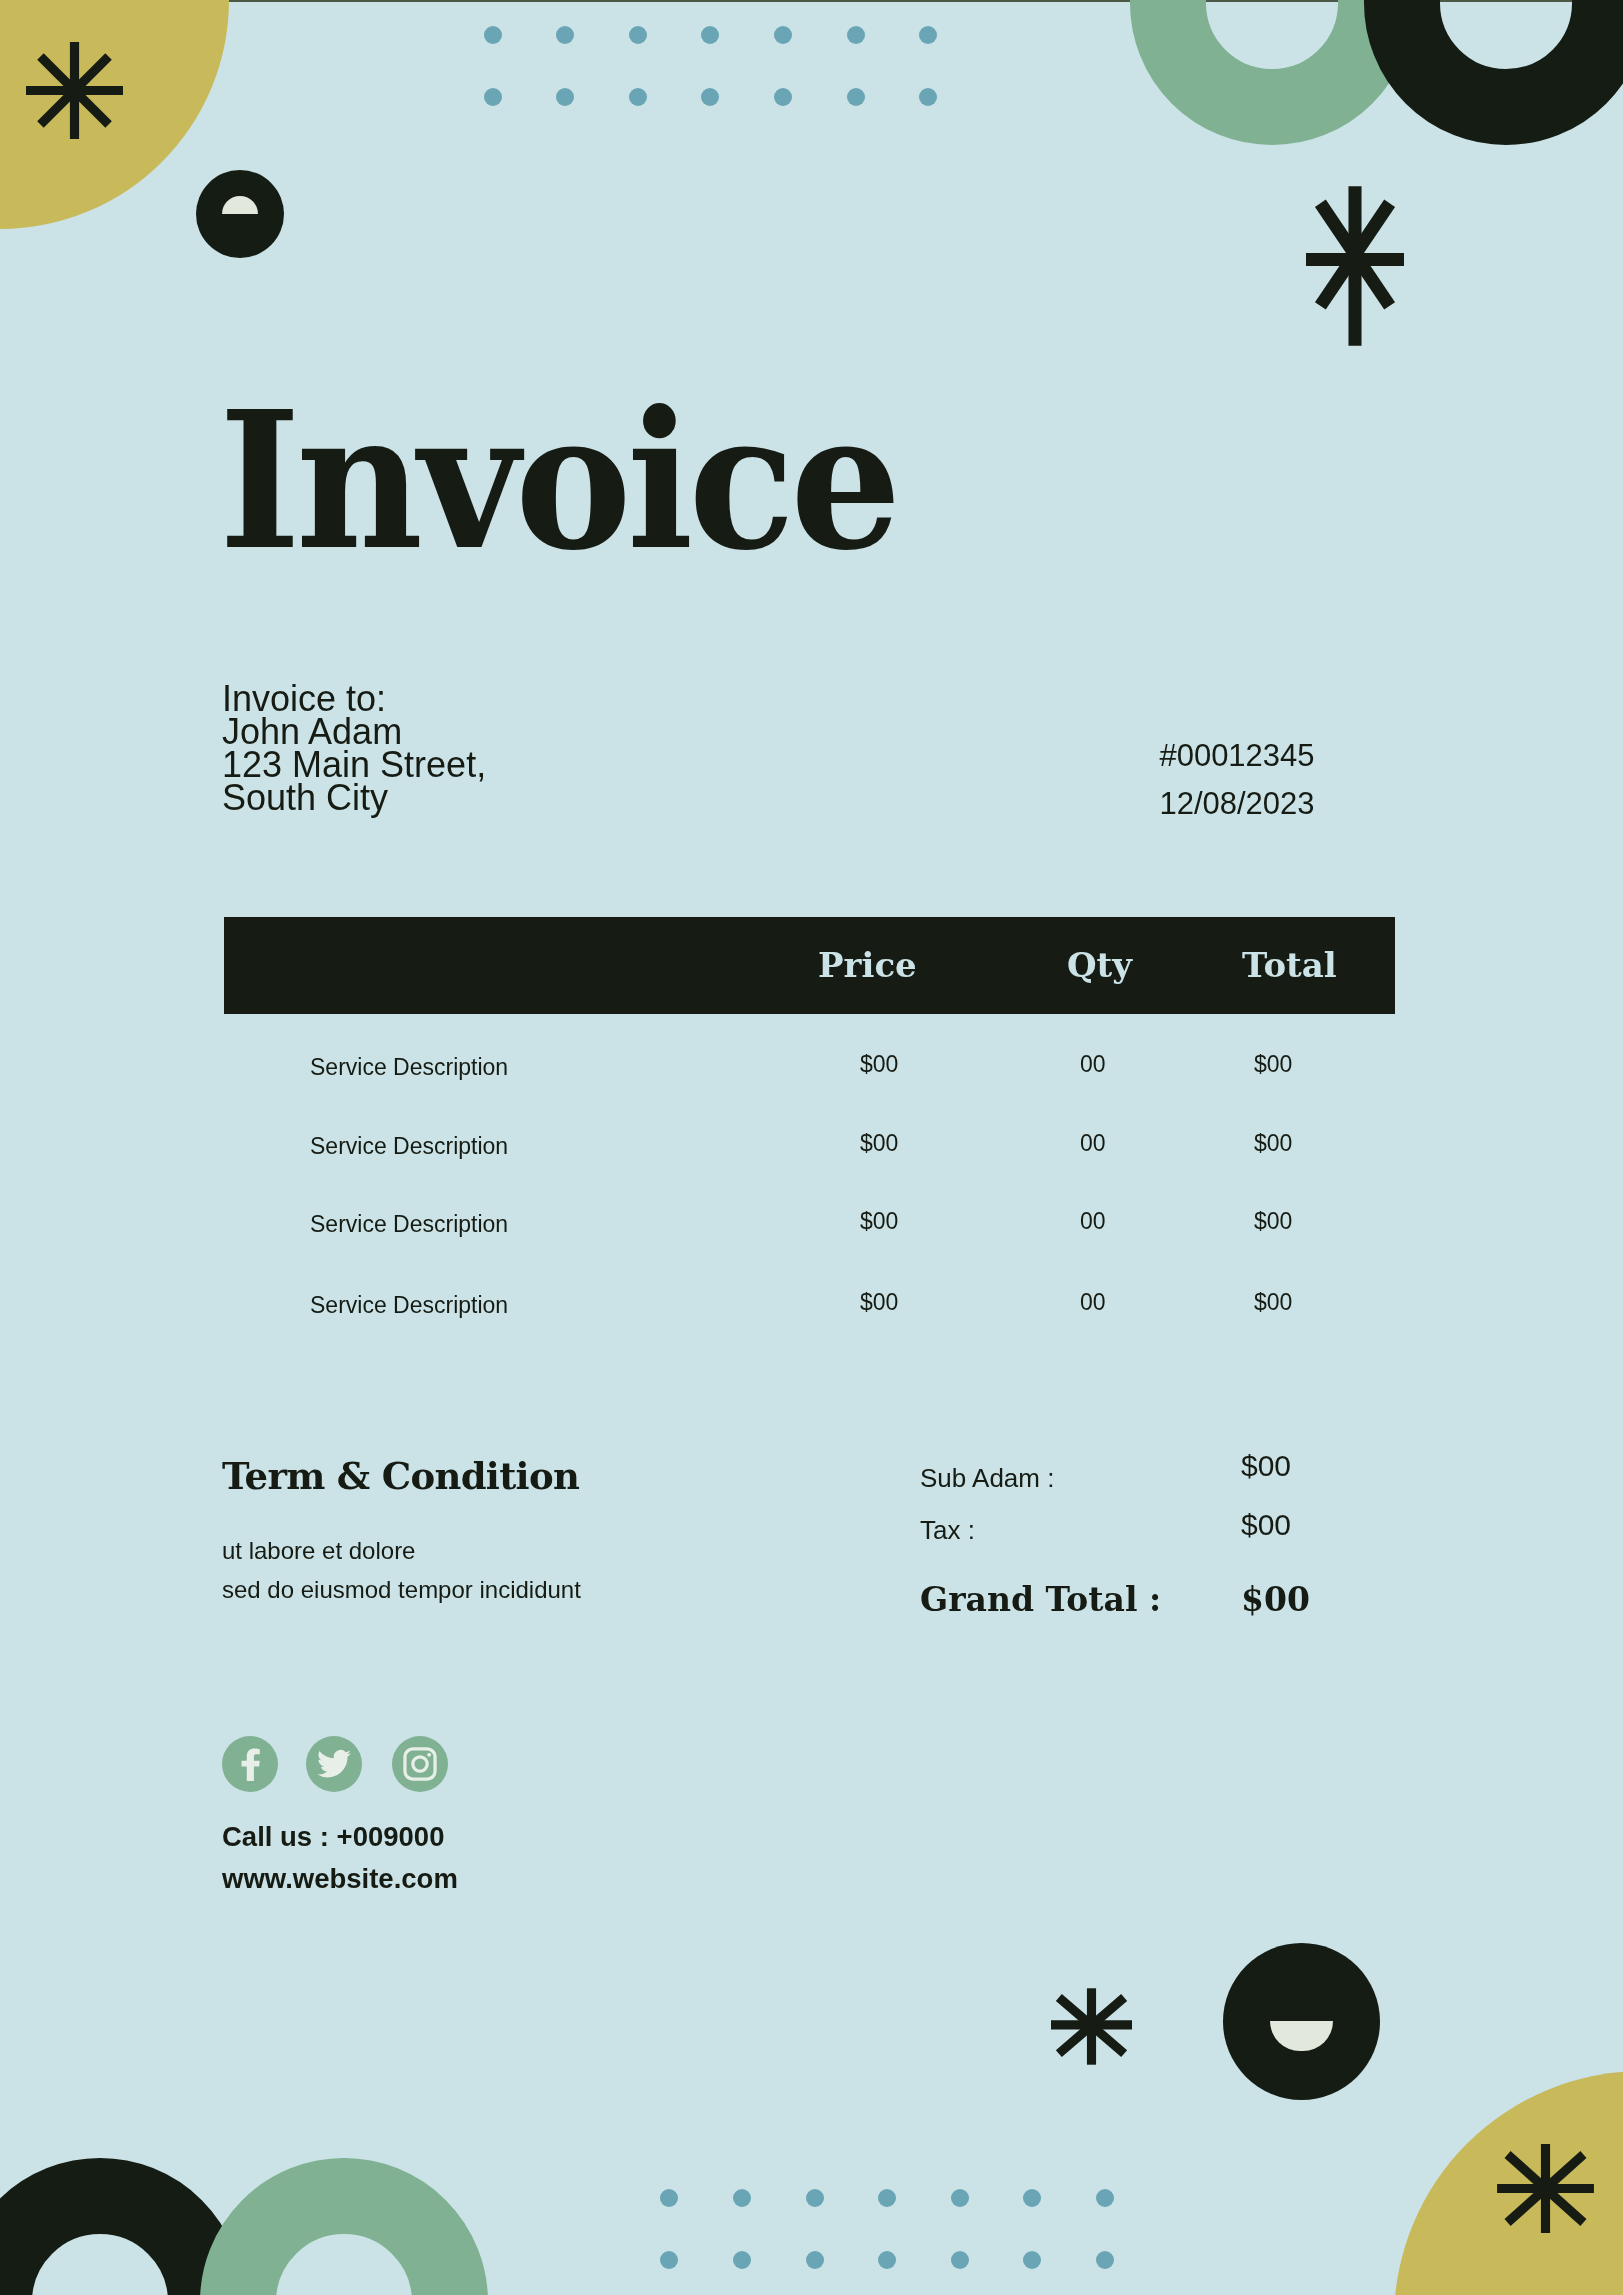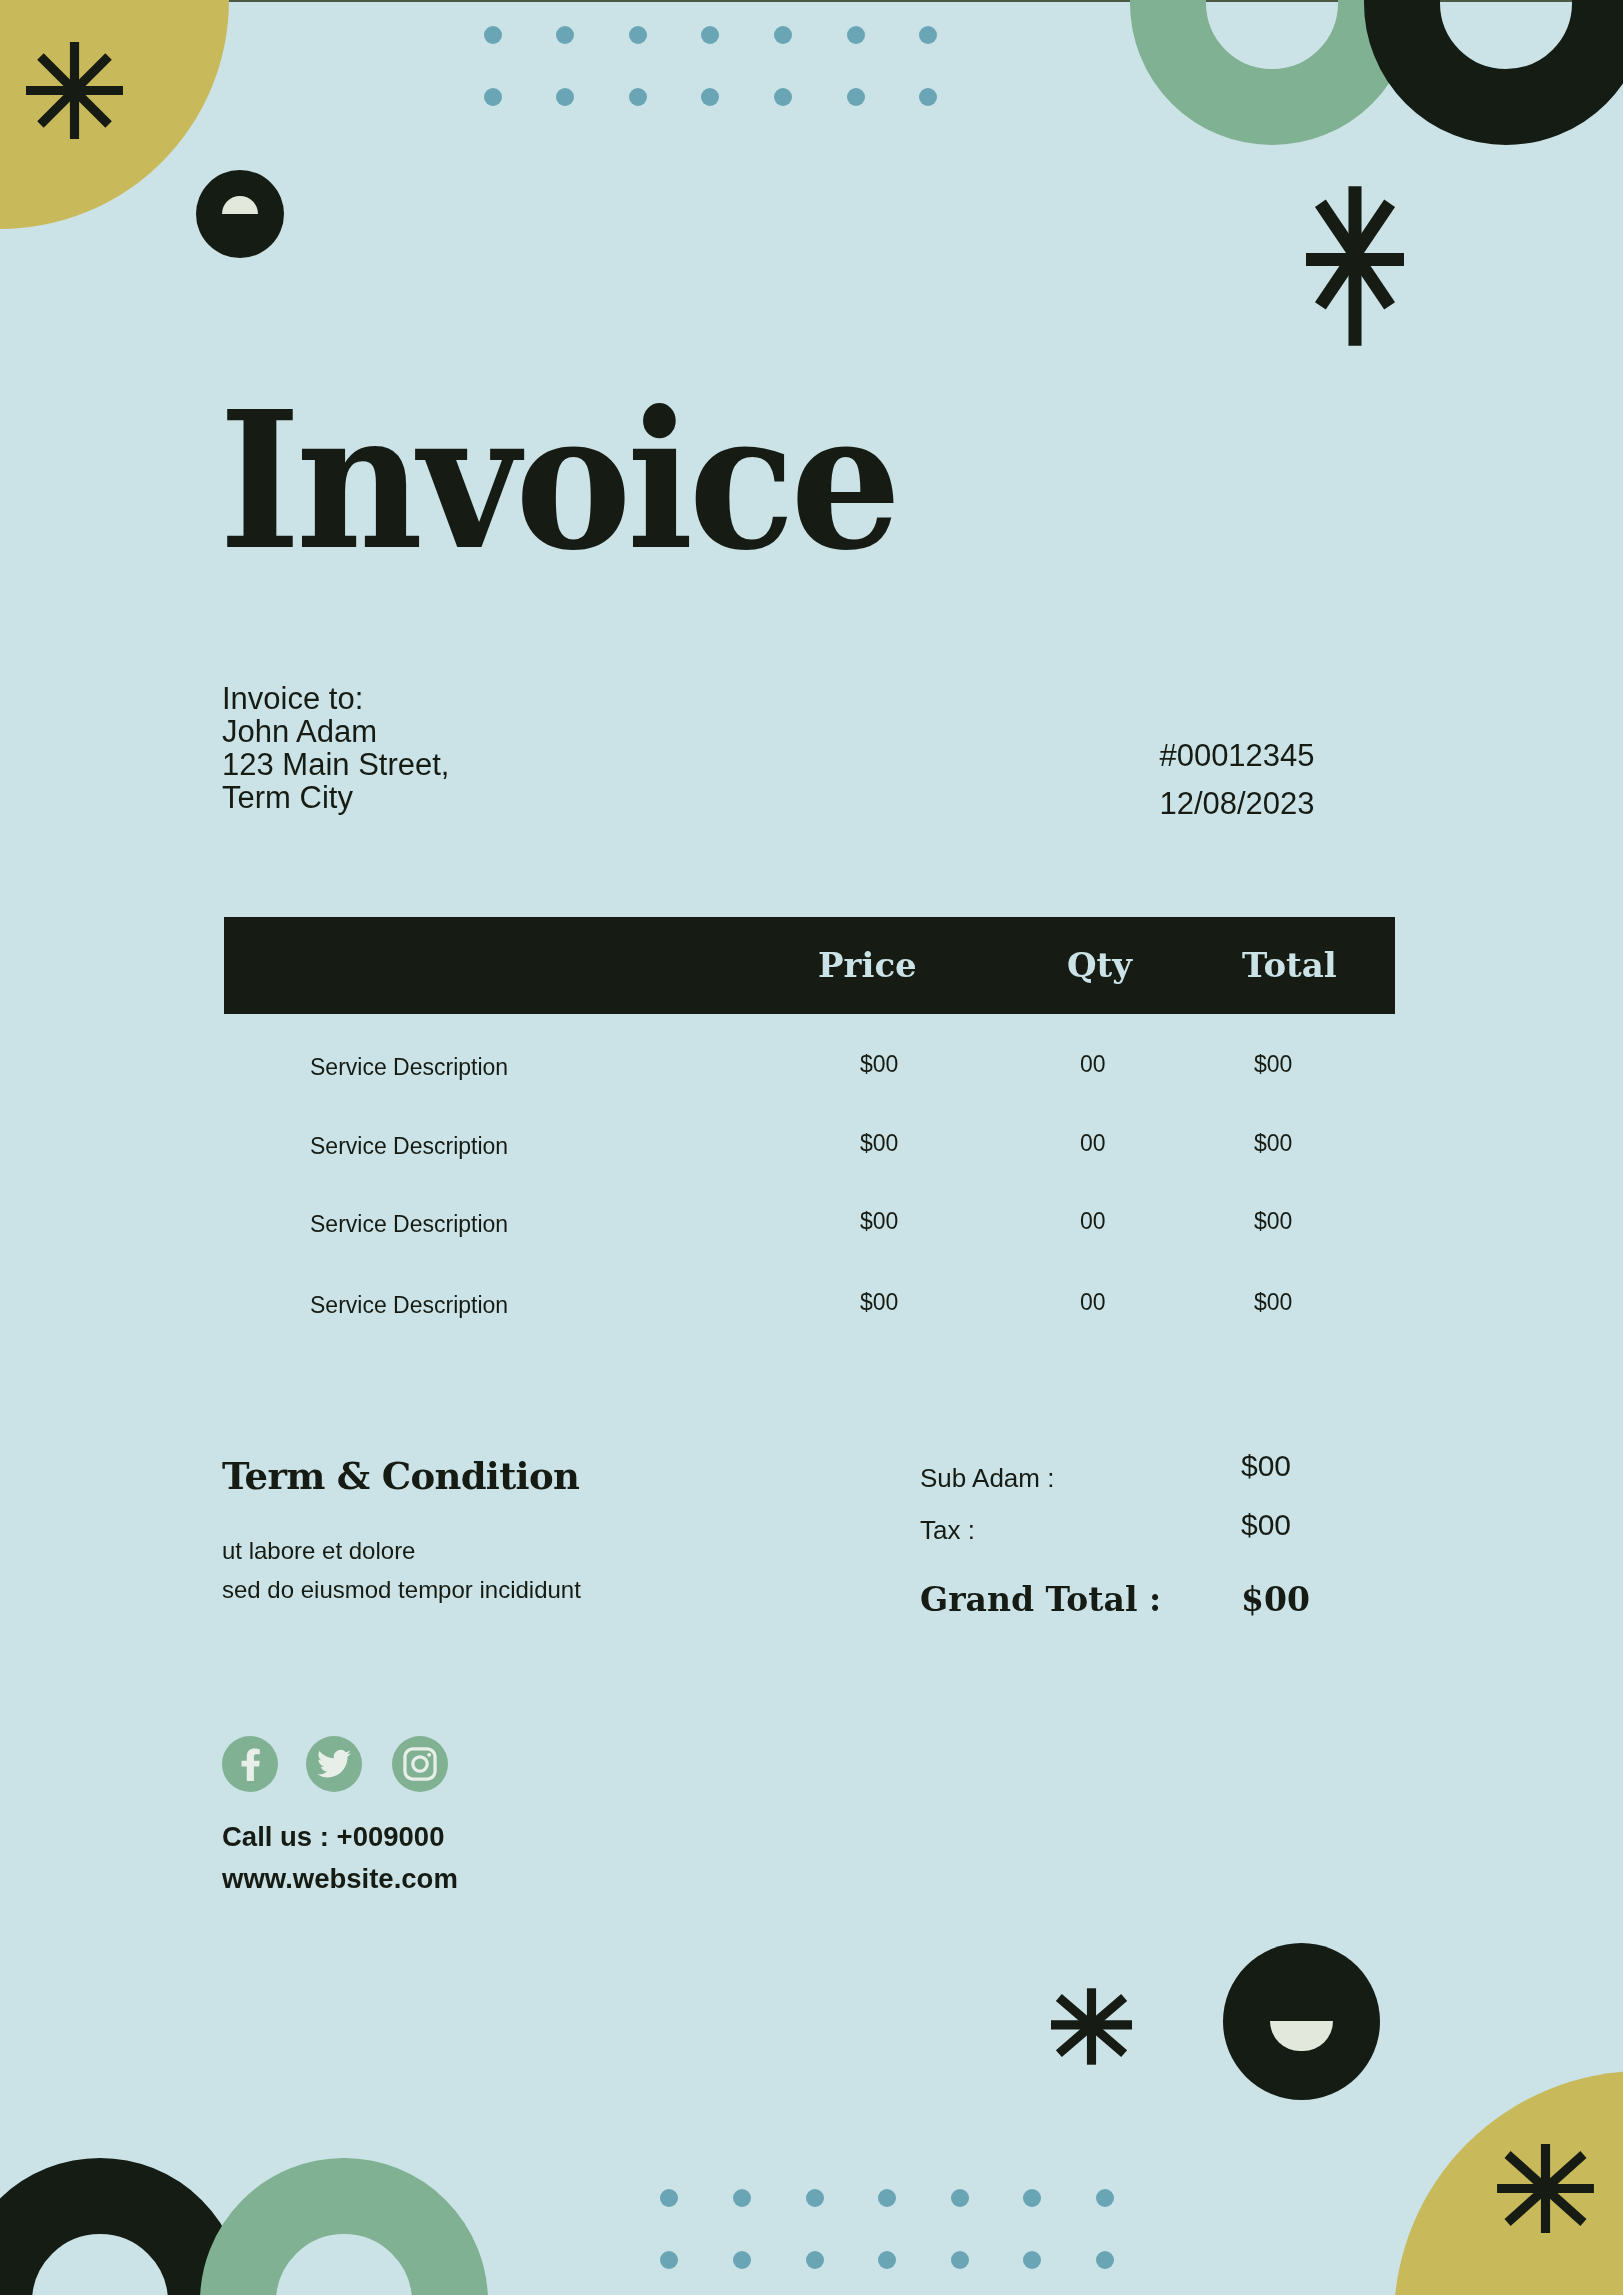--- a/index.html
+++ b/index.html
@@ -29,21 +29,21 @@
     .eye-big .half { left: 47px; top: 78px; width: 63px; height: 30px; border-radius: 0 0 31px 31px; }
 
     .dot { position: absolute; width: 18.3px; height: 18.3px; border-radius: 50%; background: #69a5b4; }
 
     
     .title {
       left: 219px; top: 386px; font-family: "DejaVu Serif", serif; font-weight: bold;
       font-size: 190px; line-height: 1; letter-spacing: -5.2px;
       transform: scaleX(0.92); transform-origin: left top;
     }
-    .billto { left: 222px; top: 682px; font-size: 31px; line-height: 33px; }
+    .billto { left: 222px; top: 682px; font-size: 36px; line-height: 33px; }
     .meta { left: 1139px; top: 732px; font-size: 31px; line-height: 48px; text-align: center; width: 196px; }
 
     .table-head {
       left: 224px; top: 917px; width: 1171px; height: 97px; background: #161c13;
       color: #cbe3e7; font-family: "DejaVu Serif", serif; font-weight: bold; font-size: 34px;
     }
     .th { position: absolute; top: 0; line-height: 92px; }
     .th-desc { left: 77px; line-height: 88px; }
     .th-price { left: 594px; line-height: 96px; }
     .th-qty { left: 843px; line-height: 96px; }
@@ -150,21 +150,21 @@
 </svg>
 <div class="abs ring ring-black-bl"></div>
 <div class="abs ring ring-green-bl"></div>
 
 <div class="abs title">Invoice</div>
 
 <div class="abs billto">
   <div>Invoice to:</div>
   <div>John Adam</div>
   <div>123 Main Street,</div>
-  <div>Term City</div>
+  <div>South City</div>
 </div>
 
 <div class="abs meta">
   <div>#00012345</div>
   <div>12/08/2023</div>
 </div>
 
 <div class="abs table-head">
   <span class="th th-price">Price</span>
   <span class="th th-qty">Qty</span>

